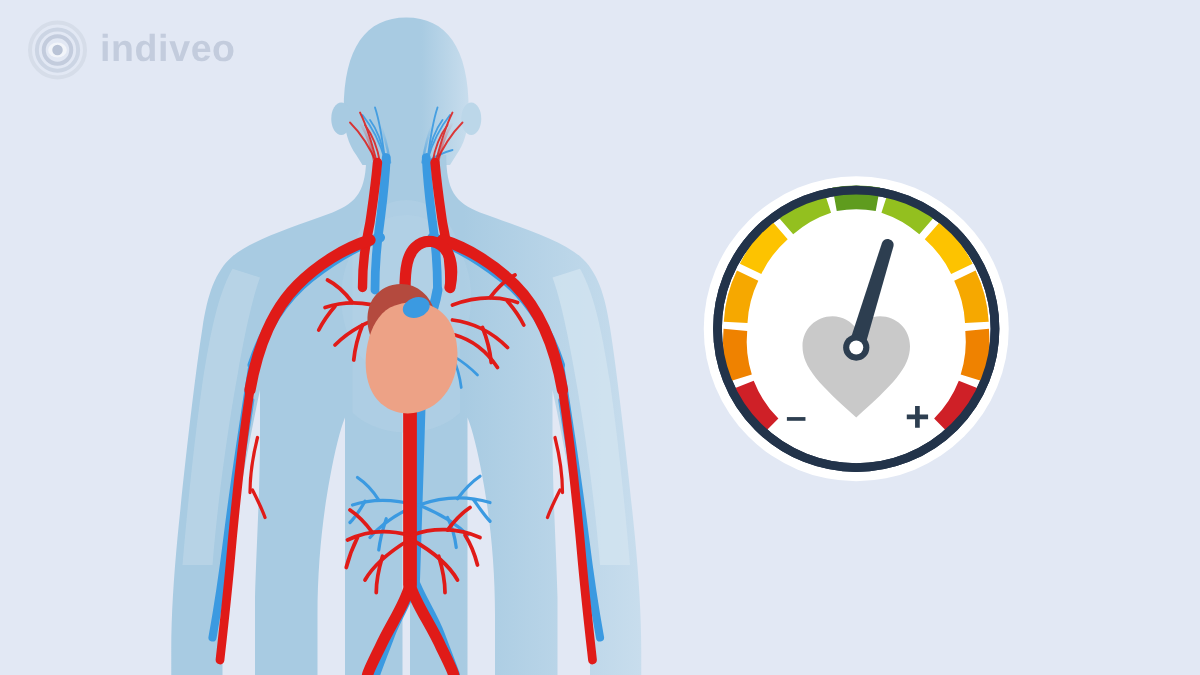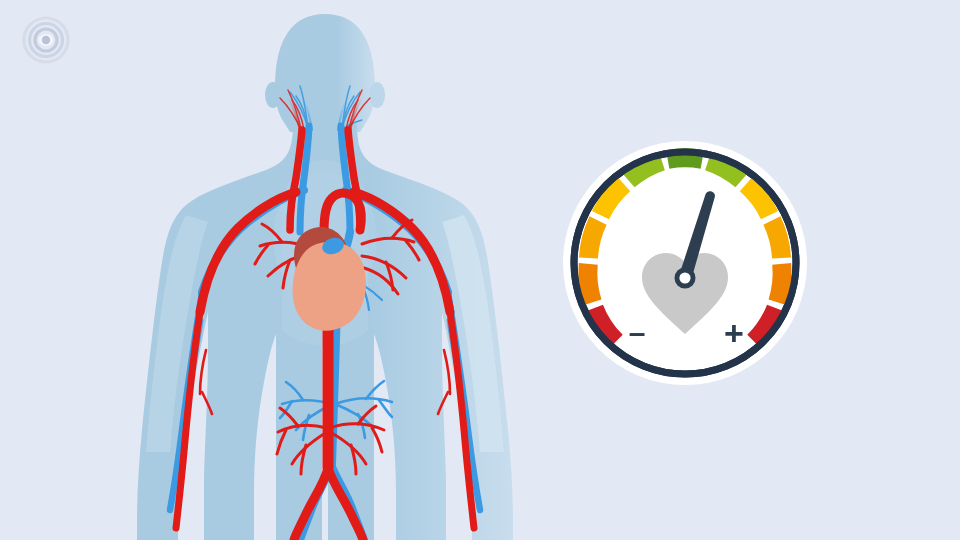--- a/index.html
+++ b/index.html
@@ -32,20 +32,21 @@
   <div id="logo">
     <span class="mark">
       <svg viewBox="0 0 48 48" width="48" height="48" aria-hidden="true">
         <circle cx="24" cy="24" r="22" fill="none" stroke="#d6dde9" stroke-width="3.2"></circle>
         <circle cx="24" cy="24" r="16.5" fill="none" stroke="#ccd5e4" stroke-width="3.2"></circle>
         <circle cx="24" cy="24" r="11" fill="none" stroke="#c3ccdd" stroke-width="3.2"></circle>
         <ellipse cx="24" cy="24" rx="7.5" ry="6" fill="#ffffff" opacity=".55"></ellipse>
         <circle cx="24" cy="24" r="4.2" fill="#b9c3d6"></circle>
       </svg>
     </span>
+    <span class="wordmark">indiveo</span>
   </div>
 
   <div id="anatomy">
     <svg viewBox="0 0 470 540" width="470" height="540" aria-hidden="true">
       <defs>
         <linearGradient id="bodyShade" x1="0" y1="0" x2="1" y2="0">
           <stop offset="0%" stop-color="#a8cbe2"></stop>
           <stop offset="62%" stop-color="#a8cbe2"></stop>
           <stop offset="100%" stop-color="#c8dded"></stop>
         </linearGradient>

